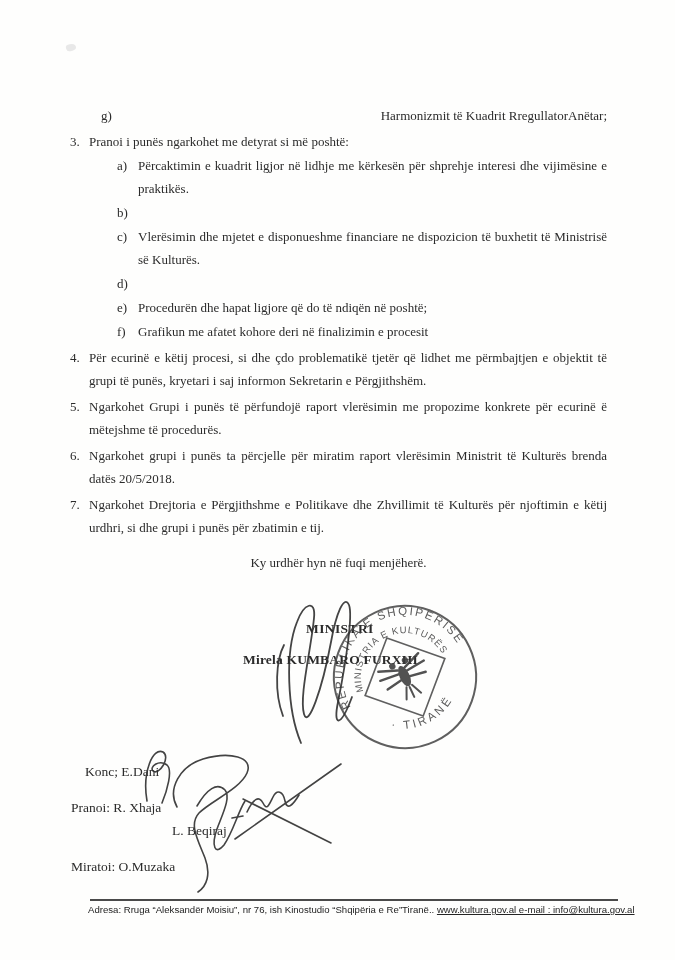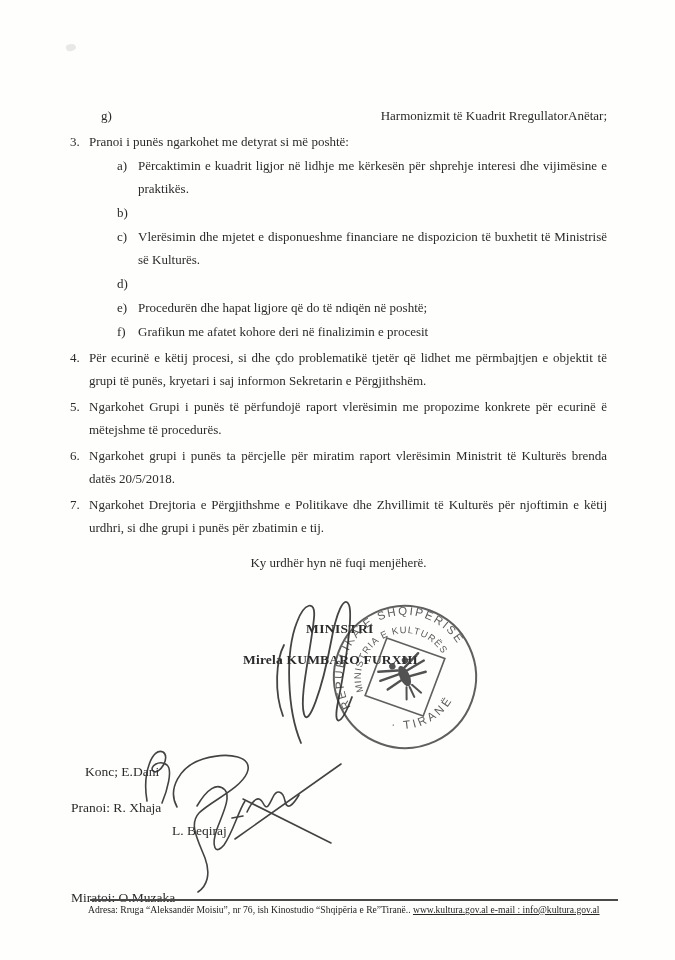--- a/index.html
+++ b/index.html
@@ -23,25 +23,25 @@
   .task .lbl { flex:0 0 21px; }
   .item { margin-top:3px; }
   .closing { margin-top:12px; text-align:center; }
   .abs { position:absolute; white-space:nowrap; }
   .minister-title { left:306px; top:621px; font-weight:bold; font-size:13.5px; letter-spacing:.4px; }
   .minister-name  { left:243px; top:652px; font-weight:bold; font-size:13.5px; letter-spacing:.2px; }
   .sig-label { font-size:13.5px; }
   .lab-konc    { left:85px;  top:764px; }
   .lab-pranoi  { left:71px;  top:800px; }
   .lab-beqiraj { left:127px; top:823px;margin-left:45px; }
-  .lab-miratoi { left:71px;  top:859px;margin-top:31px; }
+  .lab-miratoi { left:71px;  top:859px; }
   .footer-rule { position:absolute; left:90px; top:899px; width:528px; height:0; border-top:2px solid #4a4a4a; }
   .footer-text {
     position:absolute; left:88px; top:904px; white-space:nowrap;
-    font-family:Liberation Serif, serif; font-size:9.6px; color:#242424;
+    font-family:Liberation Sans, sans-serif; font-size:9.6px; color:#242424;
   }
   .footer-text .links { text-decoration:underline; }
   .smudge {
     position:absolute; left:66px; top:44px; width:10px; height:7px;
     background:#cfcfcf; opacity:.45; border-radius:40% 60% 50% 50%;
     transform:rotate(-15deg);
   }
   .ink-overlay { position:absolute; left:0; top:0; pointer-events:none; }
 </style>
 </head>

